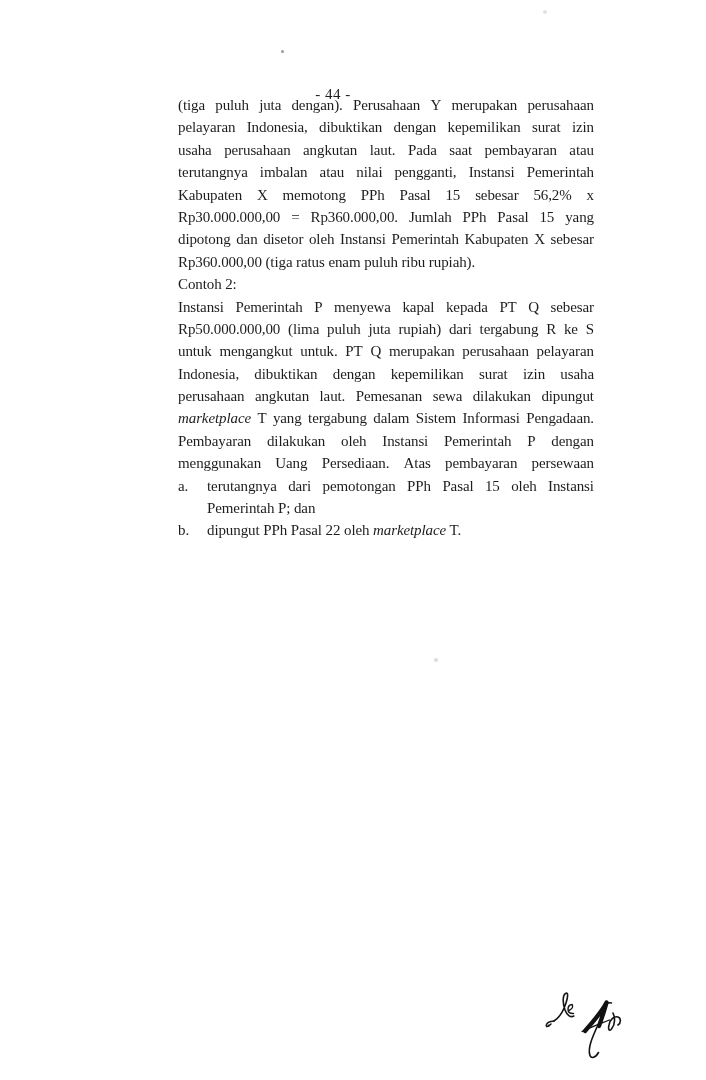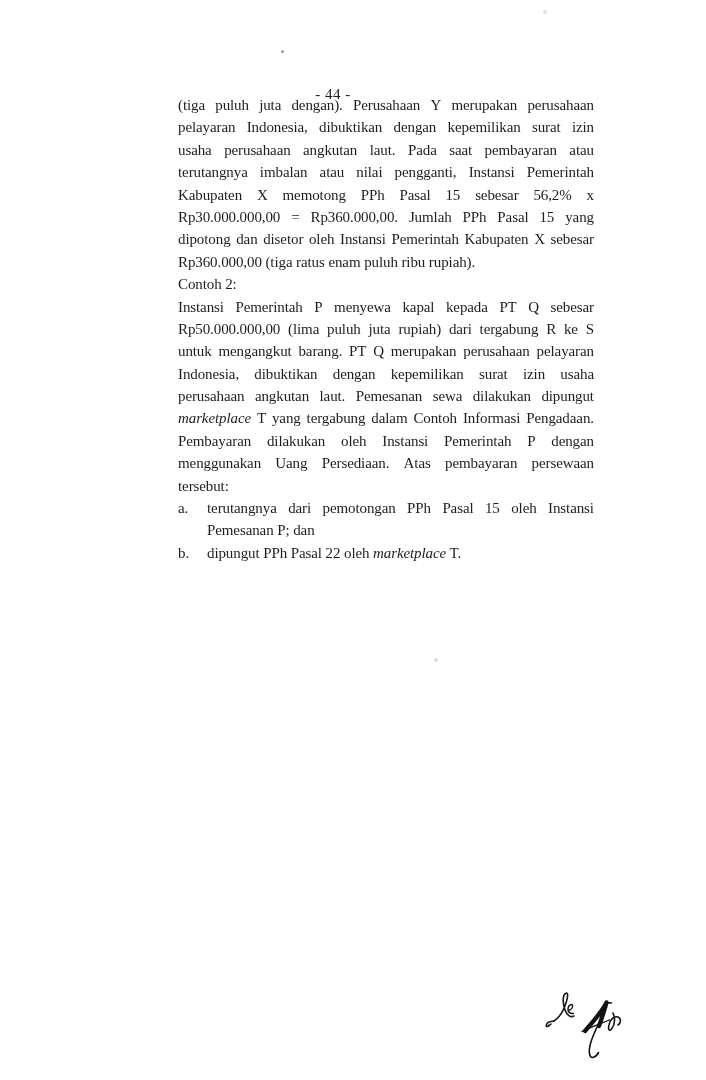--- a/index.html
+++ b/index.html
@@ -130,21 +130,21 @@
         <span>rupiah)</span>
         <span>dari</span>
         <span>tergabung</span>
         <span>R</span>
         <span>ke</span>
         <span>S</span>
       </div>
       <div class="line jl">
         <span>untuk</span>
         <span>mengangkut</span>
-        <span>barang.</span>
+        <span>untuk.</span>
         <span>PT</span>
         <span>Q</span>
         <span>merupakan</span>
         <span>perusahaan</span>
         <span>pelayaran</span>
       </div>
       <div class="line jl">
         <span>Indonesia,</span>
         <span>dibuktikan</span>
         <span>dengan</span>
@@ -161,57 +161,56 @@
         <span>sewa</span>
         <span>dilakukan</span>
         <span>dipungut</span>
       </div>
       <div class="line jl">
         <span class="it">marketplace</span>
         <span>T</span>
         <span>yang</span>
         <span>tergabung</span>
         <span>dalam</span>
-        <span>Contoh</span>
+        <span>Sistem</span>
         <span>Informasi</span>
         <span>Pengadaan.</span>
       </div>
       <div class="line jl">
         <span>Pembayaran</span>
         <span>dilakukan</span>
         <span>oleh</span>
         <span>Instansi</span>
         <span>Pemerintah</span>
         <span>P</span>
         <span>dengan</span>
       </div>
       <div class="line jl">
         <span>menggunakan</span>
         <span>Uang</span>
         <span>Persediaan.</span>
         <span>Atas</span>
         <span>pembayaran</span>
         <span>persewaan</span>
       </div>
-      <div class="line"><span>tersebut:</span></div>
     </div>
     <div class="list-row">
       <span class="marker">a.</span>
       <div class="item-body">
         <div class="line jl">
           <span>terutangnya</span>
           <span>dari</span>
           <span>pemotongan</span>
           <span>PPh</span>
           <span>Pasal</span>
           <span>15</span>
           <span>oleh</span>
           <span>Instansi</span>
         </div>
-        <div class="line"><span>Pemesanan P; dan</span></div>
+        <div class="line"><span>Pemerintah P; dan</span></div>
       </div>
     </div>
     <div class="list-row">
       <span class="marker">b.</span>
       <div class="item-body">
         <div class="line"><span>dipungut PPh Pasal 22 oleh </span><i>marketplace</i><span> T.</span></div>
       </div>
     </div>
   </div>
 

